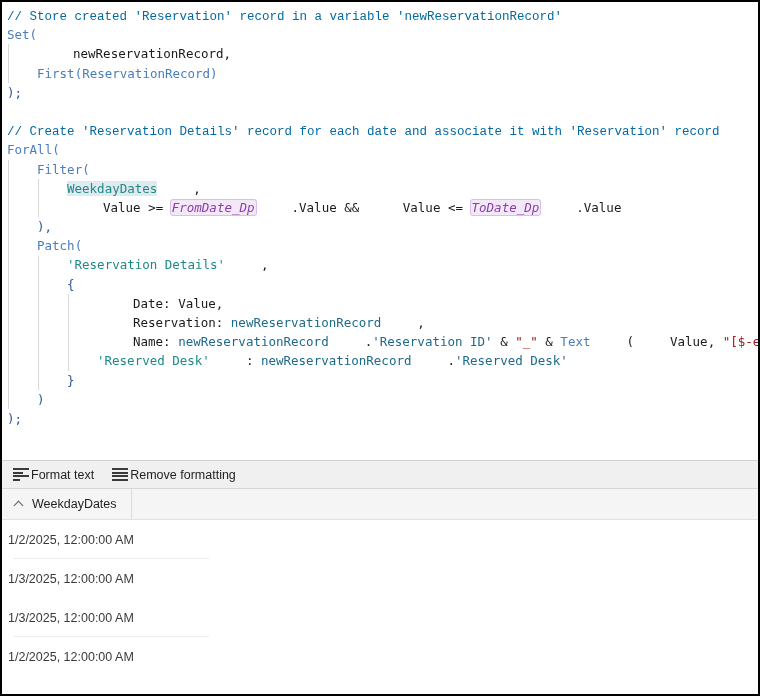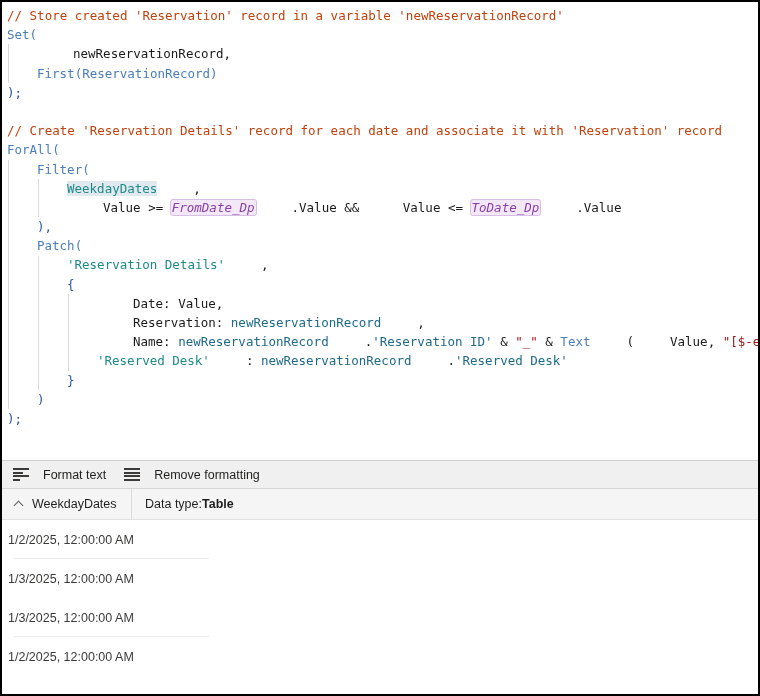--- a/index.html
+++ b/index.html
@@ -51,21 +51,21 @@
   
   .guide {
     position: absolute;
     width: 1px;
     background: #d9d9d9;
     left: 0;
     top: 0;
   }
 
   
-  .cmt   { color: #c2410c; }
+  .cmt   { color: #0369a1; font-family: Liberation Mono, monospace; }
   .fn    { color: #4a7ebb; }
   .tbl   { color: #1d8a8a; }
   .tblhl { color: #1d8a8a; background: #dfe9ee; }
   .str   { color: #a31515; }
   .punct { color: #2b579a; }
   .id    { color: #1a1a1a; margin-left: 36px; }
   .op    { color: #1a1a1a; }
   .ctl   {
     color: #8a3fa8;
     font-style: italic;
@@ -85,21 +85,21 @@
     border-bottom: 1px solid #d6d6d6;
     display: flex;
     align-items: center;
     padding-left: 9px;
     box-sizing: border-box;
     flex: 0 0 auto;
   }
   .tb-btn {
     display: flex;
     align-items: center;
-    gap: 14px;
+    gap: 2px;
     font-size: 12.5px;
     color: #201f1e;
     padding: 2px 6px 2px 2px;
     cursor: default;
     user-select: none;
   }
   .tb-btn + .tb-btn { margin-left: 10px; }
   .icon-lines {
     width: 16px; height: 13px;
     display: flex; flex-direction: column; justify-content: space-between;
@@ -203,24 +203,20 @@
       </span>
       <span>Remove formatting</span>
     </div>
   </div>
 
   <div class="pane-head">
     <div class="cell cell-var">
       <span class="chev"></span>
       <span>WeekdayDates</span>
     </div>
-    <div class="cell cell-type">
-      <span>Data type: </span>
-        <b>Table</b>
-    </div>
   </div>
 
   <div class="rows" id="rows-root">
       <div class="row sep">
         <span>1/2/2025, 12:00:00 AM</span>
       </div>
       <div class="row">
         <span>1/3/2025, 12:00:00 AM</span>
       </div>
       <div class="row sep">

